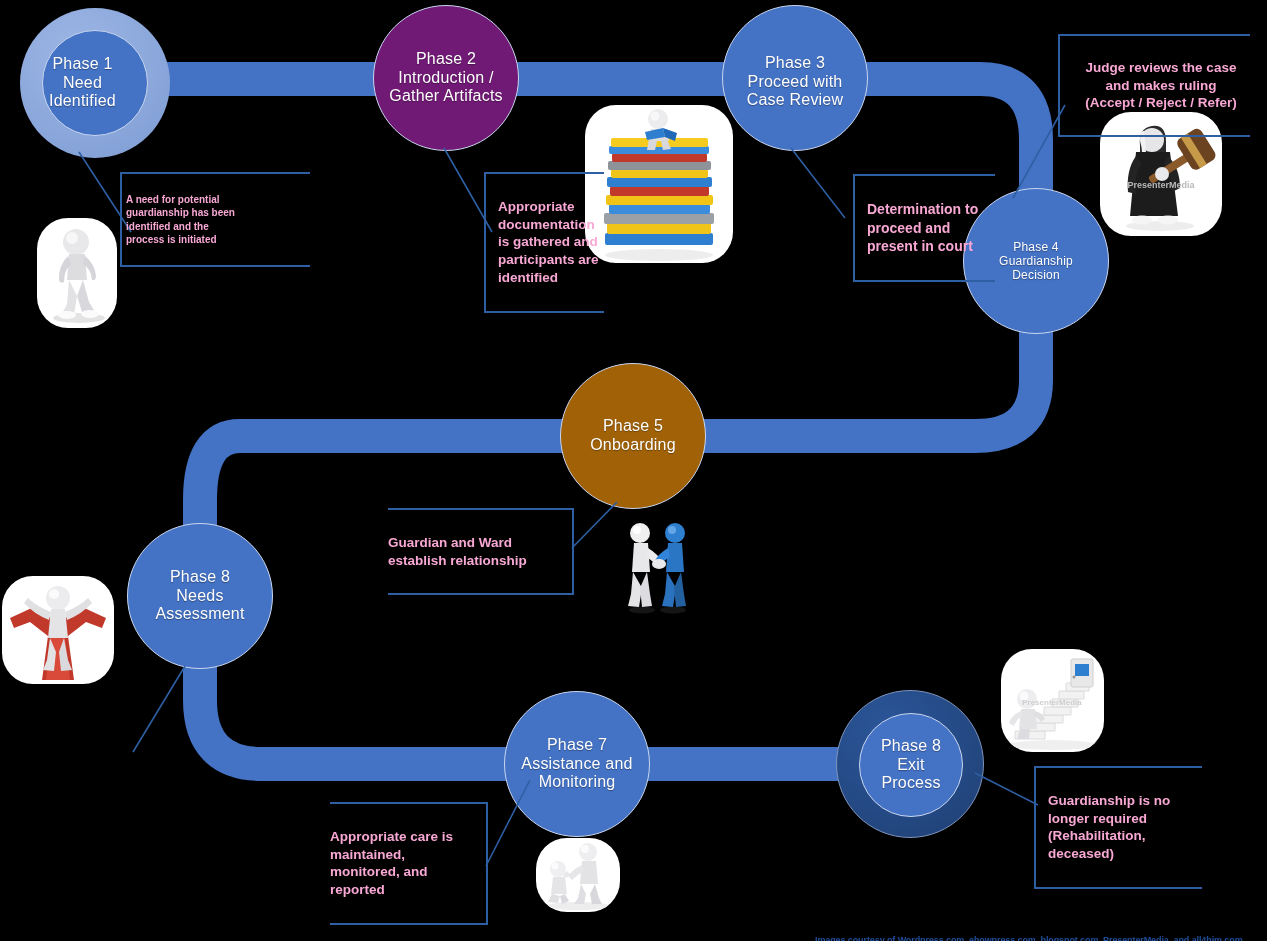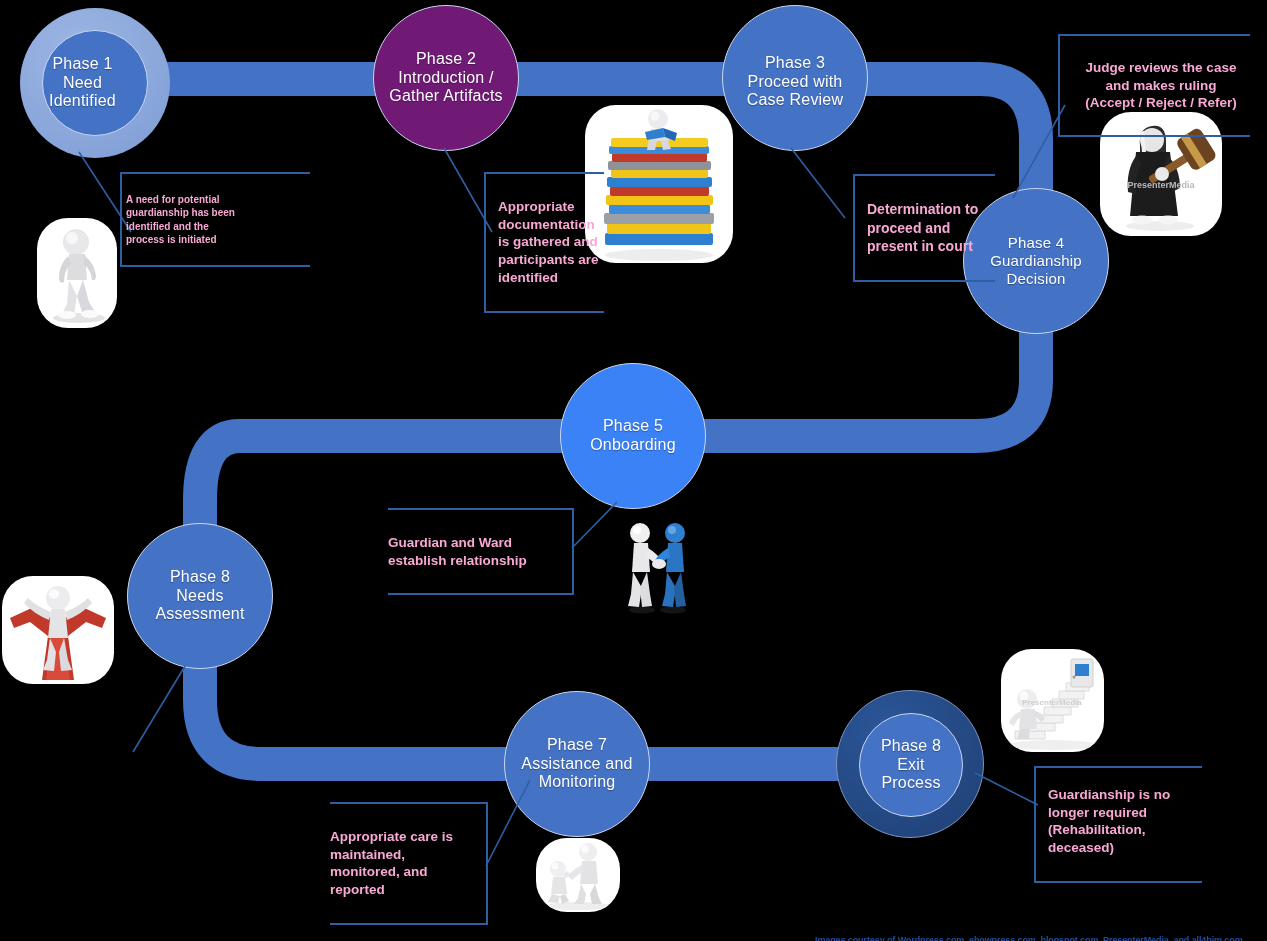--- a/index.html
+++ b/index.html
@@ -277,26 +277,26 @@
 Gather Artifacts</span>
   </div>
 
   <div class="node" style="left:722px; top:5px; width:146px; height:146px; background:#4472C4; border:1.5px solid #c9d6ef;">
     <span class="node-label" style="font-size:16px; white-space:pre-line;margin-top:8px;">Phase 3
 Proceed with
 Case Review</span>
   </div>
 
   <div class="node" style="left:963px; top:188px; width:146px; height:146px; background:#4472C4; border:1.5px solid #c9d6ef;">
-    <span class="node-label" style="font-size:15px; white-space:pre-line;">Phase 4
+    <span class="node-label" style="font-size:12px; white-space:pre-line;">Phase 4
 Guardianship
 Decision</span>
   </div>
 
-  <div class="node" style="left:560px; top:363px; width:146px; height:146px; background:#3b82f6; border:1.5px solid #c9d6ef;">
+  <div class="node" style="left:560px; top:363px; width:146px; height:146px; background:#a16207; border:1.5px solid #c9d6ef;">
     <span class="node-label" style="font-size:16px; white-space:pre-line;">Phase 5
 Onboarding</span>
   </div>
 
   <div class="node" style="left:127px; top:523px; width:146px; height:146px; background:#4472C4; border:1.5px solid #c9d6ef;">
     <span class="node-label" style="font-size:16px; white-space:pre-line;">Phase 8
 Needs
 Assessment</span>
   </div>
 
@@ -359,21 +359,21 @@
   </div>
 
 
   <div class="callout bracket-right" style="left:330px; top:802px; width:158px; padding:6px 12px 6px 0; font-size:13.5px;">
     <span class="btext">Appropriate care is
 maintained,
 monitored, and
 reported</span>
   </div>
 
-  <div class="callout bracket-left" style="left:1034px; top:766px; width:168px; padding:0 0 6px 12px; font-size:13.5px;">
+  <div class="callout bracket-left" style="left:1034px; top:766px; width:168px; padding:6px 0 6px 12px; font-size:13.5px;">
     <span class="btext">Guardianship is no
 longer required
 (Rehabilitation,
 deceased)</span>
   </div>
 
   <div class="credit" style="left:815px; top:935px;">Images courtesy of Wordpress.com, ehowpress.com, blogspot.com, PresenterMedia, and all4him.com</div>
 
 </div>
 

